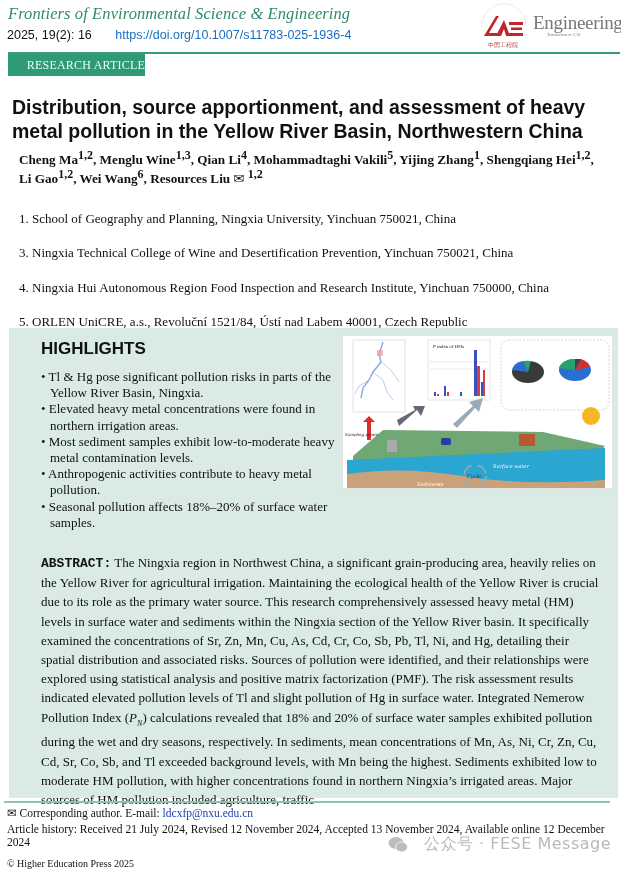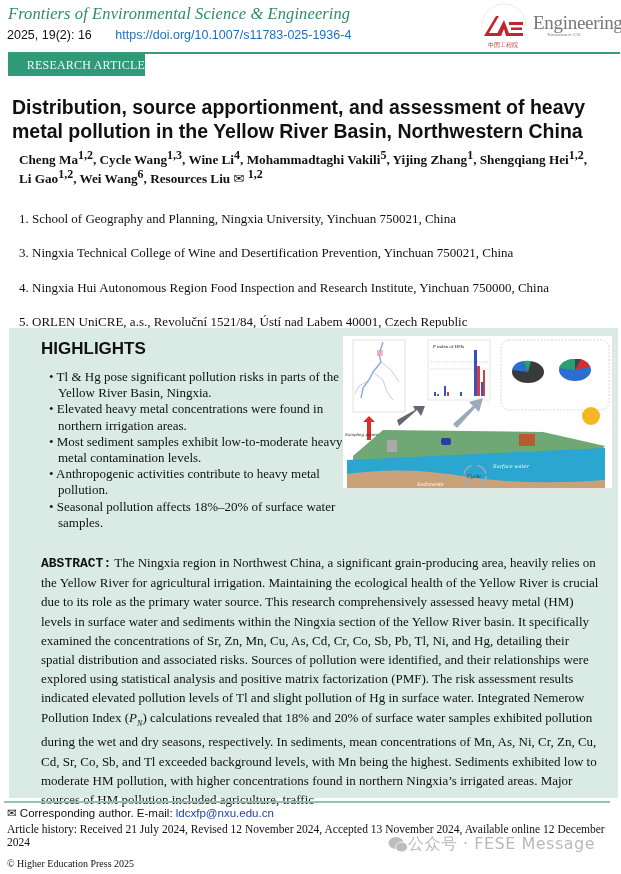--- a/index.html
+++ b/index.html
@@ -62,21 +62,21 @@
     position: absolute; left: 9px; top: 328px; width: 609px; height: 470px;
     background: #d9ebe4;
   }
   .highlights-title {
     position: absolute; left: 41px; top: 339px;
     font-family: "Liberation Sans", sans-serif; font-weight: bold; font-size: 17px; color: #111;
   }
   .highlights-list {
     position: absolute; left: 41px; top: 369px; width: 295px;
     list-style: none;
-    font-family: "Liberation Serif", serif; font-size: 13px; line-height: 16.2px; color: #111; margin-left: 8px;
+    font-family: "Liberation Serif", serif; font-size: 13px; line-height: 16.2px; color: #111;
   }
   .highlights-list li { padding-left: 9px; text-indent: -9px; }
   .highlights-list li::before { content: "• "; }
 
   .graphic {
     position: absolute; left: 342px; top: 335px; width: 271px; height: 154px;
     background: #ffffff; border: 1px solid #e2e2e2; overflow: hidden;
   }
 
   .abstract {
@@ -87,35 +87,35 @@
   .abstract .label {
     font-family: Liberation Mono, monospace; font-weight: bold; font-size: 13px;
   }
   .abstract i sub { font-size: 8px; }
 
   .bottom-rule {
     position: absolute; left: 4px; top: 801px; width: 606px; height: 2px; background: #8cc4b0;
   }
   .corresponding {
     position: absolute; left: 7px; top: 806px;
-    font-family: Liberation Sans, sans-serif; font-size: 11.5px; color: #111; text-align: right;
+    font-family: Liberation Serif, serif; font-size: 11.5px; color: #111; text-align: right;
   }
   .corresponding .email { color: #1a3fa8; }
   .history {
     position: absolute; left: 7px; top: 823px; width: 608px;
     font-family: "Liberation Serif", serif; font-size: 11.5px; line-height: 13px; color: #111;
   }
   .copyright {
     position: absolute; left: 7px; top: 858px;
     font-family: "Liberation Serif", serif; font-size: 10px; color: #111;
   }
   .watermark {
     position: absolute; left: 388px; top: 834px;
     font-family: "DejaVu Sans", sans-serif; font-size: 16px; color: #b9b9b9; letter-spacing: 0.5px;
-    display: flex; align-items: center; gap: 0;
+    display: flex; align-items: center; gap: 16px;
   }
 </style>
 </head>
 <body>
 
 <div class="journal-name">Frontiers of Environmental Science &amp; Engineering</div>
 <div class="citation-line">
   <span>2025, 19(2): 16</span>
   <span class="doi">https://doi.org/10.1007/s11783-025-1936-4</span>
 </div>
@@ -136,22 +136,22 @@
   <span class="small">Transactions of CAE</span>
 </div>
 
 <div class="header-rule"></div>
 <div class="article-type">RESEARCH ARTICLE</div>
 
 <h1 class="title">Distribution, source apportionment, and assessment of heavy metal pollution in the Yellow River Basin, Northwestern China</h1>
 
 <div class="authors">
   <span><span>Cheng Ma</span><sup>1,2</sup></span>,
-  <span><span>Cycle Wang</span><sup>1,3</sup></span>,
-  <span><span>Wine Li</span><sup>4</sup></span>,
+  <span><span>Menglu Wine</span><sup>1,3</sup></span>,
+  <span><span>Qian Li</span><sup>4</sup></span>,
   <span><span>Mohammadtaghi Vakili</span><sup>5</sup></span>,
   <span><span>Yijing Zhang</span><sup>1</sup></span>,
   <span><span>Shengqiang Hei</span><sup>1,2</sup></span>,<br>
   <span><span>Li Gao</span><sup>1,2</sup></span>,
   <span><span>Wei Wang</span><sup>6</sup></span>,
   <span><span>Resources Liu</span> <span class="mail-icon">✉</span> <sup>1,2</sup></span>
 </div>
 
 <ol class="affiliations">
   <li>1. School of Geography and Planning, Ningxia University, Yinchuan 750021, China</li>

